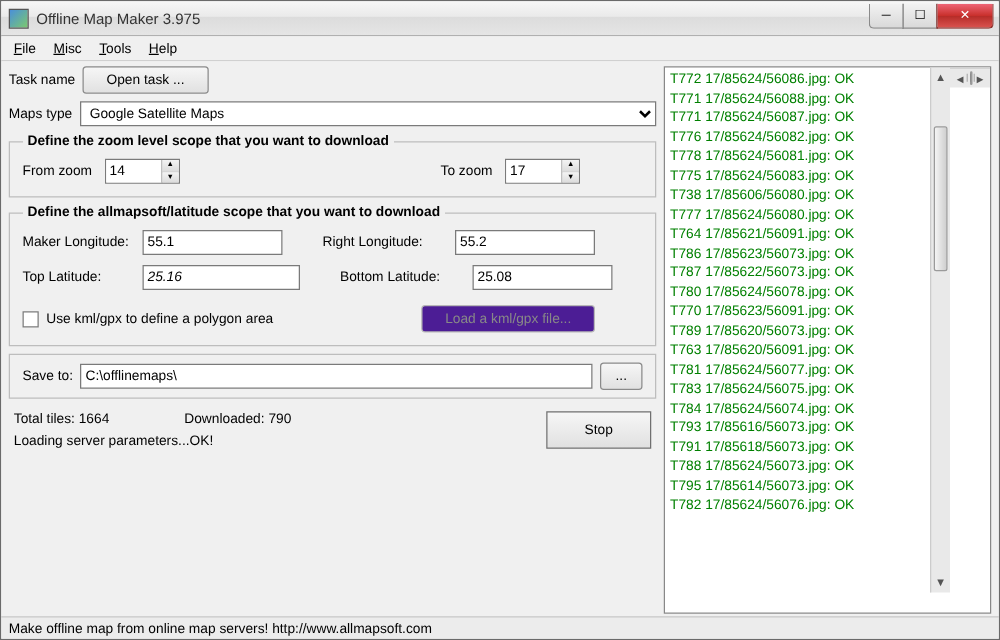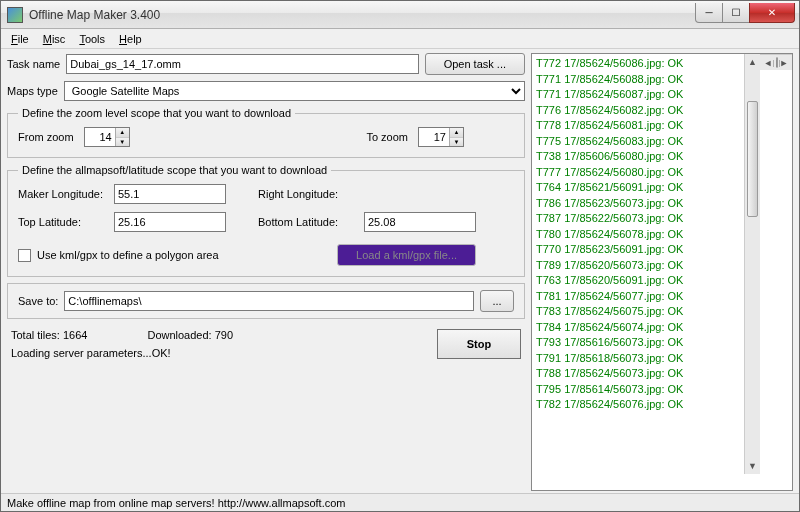--- a/index.html
+++ b/index.html
@@ -108,27 +108,27 @@
     color: #888;
     background: #4c1d95;
     border-color: #b7b7b7;
     cursor: default;
   }
   fieldset {
     border: 1px solid #bdbdbd;
     padding: 8px 10px 10px 10px;
     margin: 0;
   }
-  legend { padding: 0 4px; }
+  legend { padding: 0 4px; font-weight: bold; }
   .spin {
     display: flex; align-items: stretch;
     border: 1px solid #7a7a7a; background:#fff; height:20px;
   }
   .spin input {
-    border:none; width:30px; text-align:right; padding:0 3px; font:inherit;
+    border:none; width:44px; text-align:left; padding:0 3px; font:inherit;
   }
   .spin .arrows {
     display:flex; flex-direction:column; width:14px;
     border-left:1px solid #aaa;
   }
   .spin .arrows div {
     flex:1; font-size:6px; line-height:8px; text-align:center;
     background:linear-gradient(#f3f3f3,#dcdcdc);
     border-bottom:1px solid #ccc;
   }
@@ -136,21 +136,21 @@
   .checkbox {
     width:13px; height:13px; border:1px solid #7a7a7a; background:#fff; display:inline-block;
   }
   .status-box {
     display:flex; gap:30px;
     padding: 4px 4px 2px 4px;
     align-items:center;
   }
   .status-box .msg-area{flex:1; display:flex; flex-direction:column; gap:6px;}
   .stop-btn {
-    font:inherit; font-weight:bold;
+    font:inherit; font-weight:normal;
     width:84px; height:30px;
     background:linear-gradient(#f6f6f6,#e1e1e1);
     border:1px solid #707070;
     margin-left:30px;
   }
   
   .right {
     width: 262px;
     border:1px solid #888;
     background:#fff;
@@ -195,42 +195,41 @@
     padding:0 6px;
   }
 </style>
 </head>
 <body>
 
 <div class="window">
 
   <div class="titlebar">
     <div class="app-icon"></div>
-    <div class="title">Offline Map Maker 3.400</div>
+    <div class="title">Offline Map Maker 3.975</div>
     <div class="win-btn-group">
       <div class="win-btn min">─</div>
       <div class="win-btn">☐</div>
       <div class="win-btn close">✕</div>
     </div>
   </div>
 
   <div class="menubar">
     <span><u>F</u>ile</span>
     <span><u>M</u>isc</span>
     <span><u>T</u>ools</span>
     <span><u>H</u>elp</span>
   </div>
 
   <div class="client">
 
     <div class="left">
 
       <div class="row">
         <span class="lbl">Task name</span>
-        <input class="text" style="flex: 1 1 0%;" value="Dubai_gs_14_17.omm">
         <button class="btn">Open task ...</button>
       </div>
 
       <div class="row">
         <span class="lbl">Maps type</span>
         <select style="flex:1">
           <option>Google Satellite Maps</option>
         </select>
       </div>
 
@@ -258,24 +257,25 @@
         </div>
       </fieldset>
 
       <fieldset>
         <legend>Define the allmapsoft/latitude scope that you want to download</legend>
         <div class="row" style="margin-bottom:8px">
           <span class="lbl" style="width:90px">Maker Longitude:</span>
           <input class="text" style="width: 112px;" value="55.1">
           <span style="width:20px"></span>
           <span class="lbl" style="width:100px">Right Longitude:</span>
+          <input class="text" style="width: 112px;" value="55.2">
         </div>
         <div class="row" style="margin-bottom:12px">
           <span class="lbl" style="width:90px">Top Latitude:</span>
-          <input class="text" style="width: 112px;" value="25.16">
+          <input class="text" style="width: 126px; font-style: italic;" value="25.16">
           <span style="width:20px"></span>
           <span class="lbl" style="width:100px">Bottom Latitude:</span>
           <input class="text" style="width: 112px;" value="25.08">
         </div>
         <div class="row">
           <span class="checkbox"></span>
           <span class="lbl">Use kml/gpx to define a polygon area</span>
           <span style="flex:1"></span>
           <button class="btn" disabled="">Load a kml/gpx file...</button>
           <span style="width:32px"></span>

